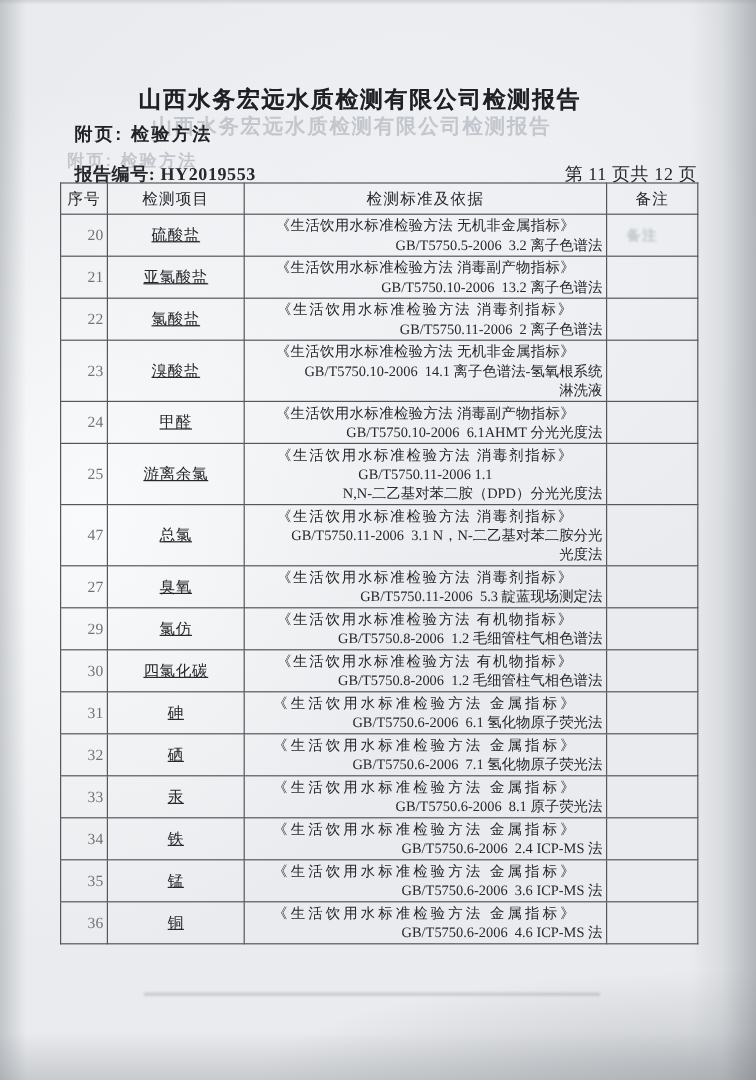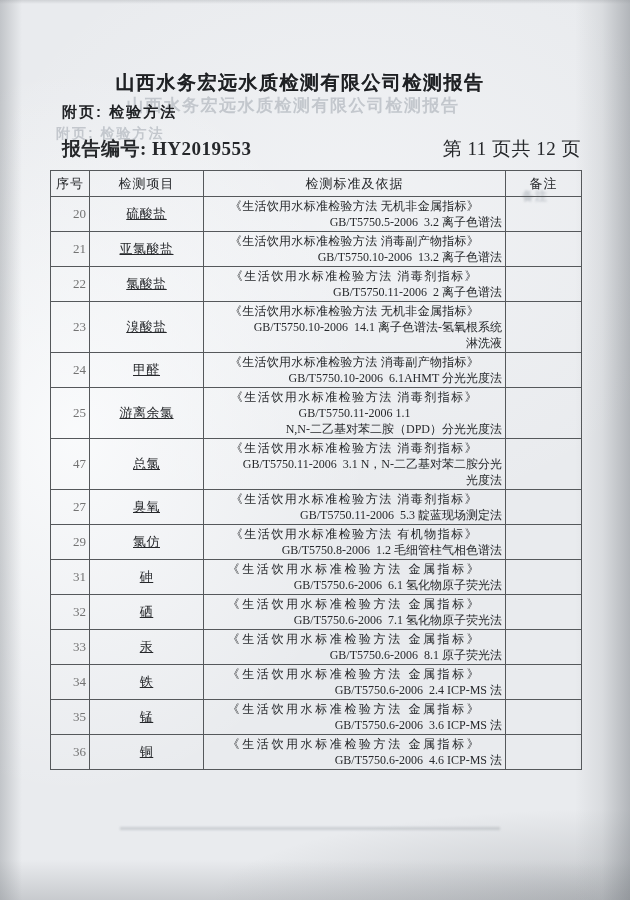--- a/index.html
+++ b/index.html
@@ -31,26 +31,26 @@
     font-family: "Liberation Sans", sans-serif; font-weight: bold;
   }
   .ghost-title { top: 94px; left: 0; right: 44px; text-align: center; font-size: 17px; letter-spacing: 1.5px; }
   .subtitle {
     position: absolute; top: 103px; left: 62px;
     font-family: "Liberation Sans", sans-serif;
     font-size: 15px; font-weight: bold; letter-spacing: 2px; color: #202225;
   }
   .ghost-subtitle { top: 125px; left: 56px; font-size: 14px; letter-spacing: 2px; }
 
-  .meta-row { position: absolute; top: 136px; left: 62px; right: 49px; height: 18px; font-size: 19px; }
+  .meta-row { position: absolute; top: 136px; left: 62px; right: 49px; height: 18px; font-size: 15px; }
   .report-no { position: absolute; left: 0; top: 0; letter-spacing: .5px; font-weight: bold; }
   .page-info { position: absolute; right: 0; top: 0; letter-spacing: .5px; }
 
   table.methods {
-    position: absolute; top: 170px; left: 50px;
+    position: absolute; top: 152px; left: 50px;
     width: 531px; table-layout: fixed; border-collapse: collapse;
     background: transparent;
   }
   table.methods col.c-no   { width: 39px; }
   table.methods col.c-item { width: 114px; }
   table.methods col.c-std  { width: 302px; }
   table.methods col.c-rem  { width: 76px; }
   table.methods th, table.methods td {
     border: 1px solid #55585b;
     padding: 1px 3px;
@@ -184,20 +184,29 @@
         <tr>
           <td class="no-cell">29</td>
           <td class="item-cell">氯仿</td>
           <td class="std-cell">
             <div class="std-line c" style="letter-spacing: 1.5px;">《生活饮用水标准检验方法 有机物指标》</div>
             <div class="std-line l">GB/T5750.8-2006  1.2 毛细管柱气相色谱法</div>
           </td>
           <td></td>
         </tr>
         <tr>
+          <td class="no-cell">30</td>
+          <td class="item-cell">四氯化碳</td>
+          <td class="std-cell">
+            <div class="std-line c" style="letter-spacing: 1.5px;">《生活饮用水标准检验方法 有机物指标》</div>
+            <div class="std-line l">GB/T5750.8-2006  1.2 毛细管柱气相色谱法</div>
+          </td>
+          <td></td>
+        </tr>
+        <tr>
           <td class="no-cell">31</td>
           <td class="item-cell">砷</td>
           <td class="std-cell">
             <div class="std-line c" style="letter-spacing: 2.6px;">《生活饮用水标准检验方法 金属指标》</div>
             <div class="std-line l">GB/T5750.6-2006  6.1 氢化物原子荧光法</div>
           </td>
           <td></td>
         </tr>
         <tr>
           <td class="no-cell">32</td>

